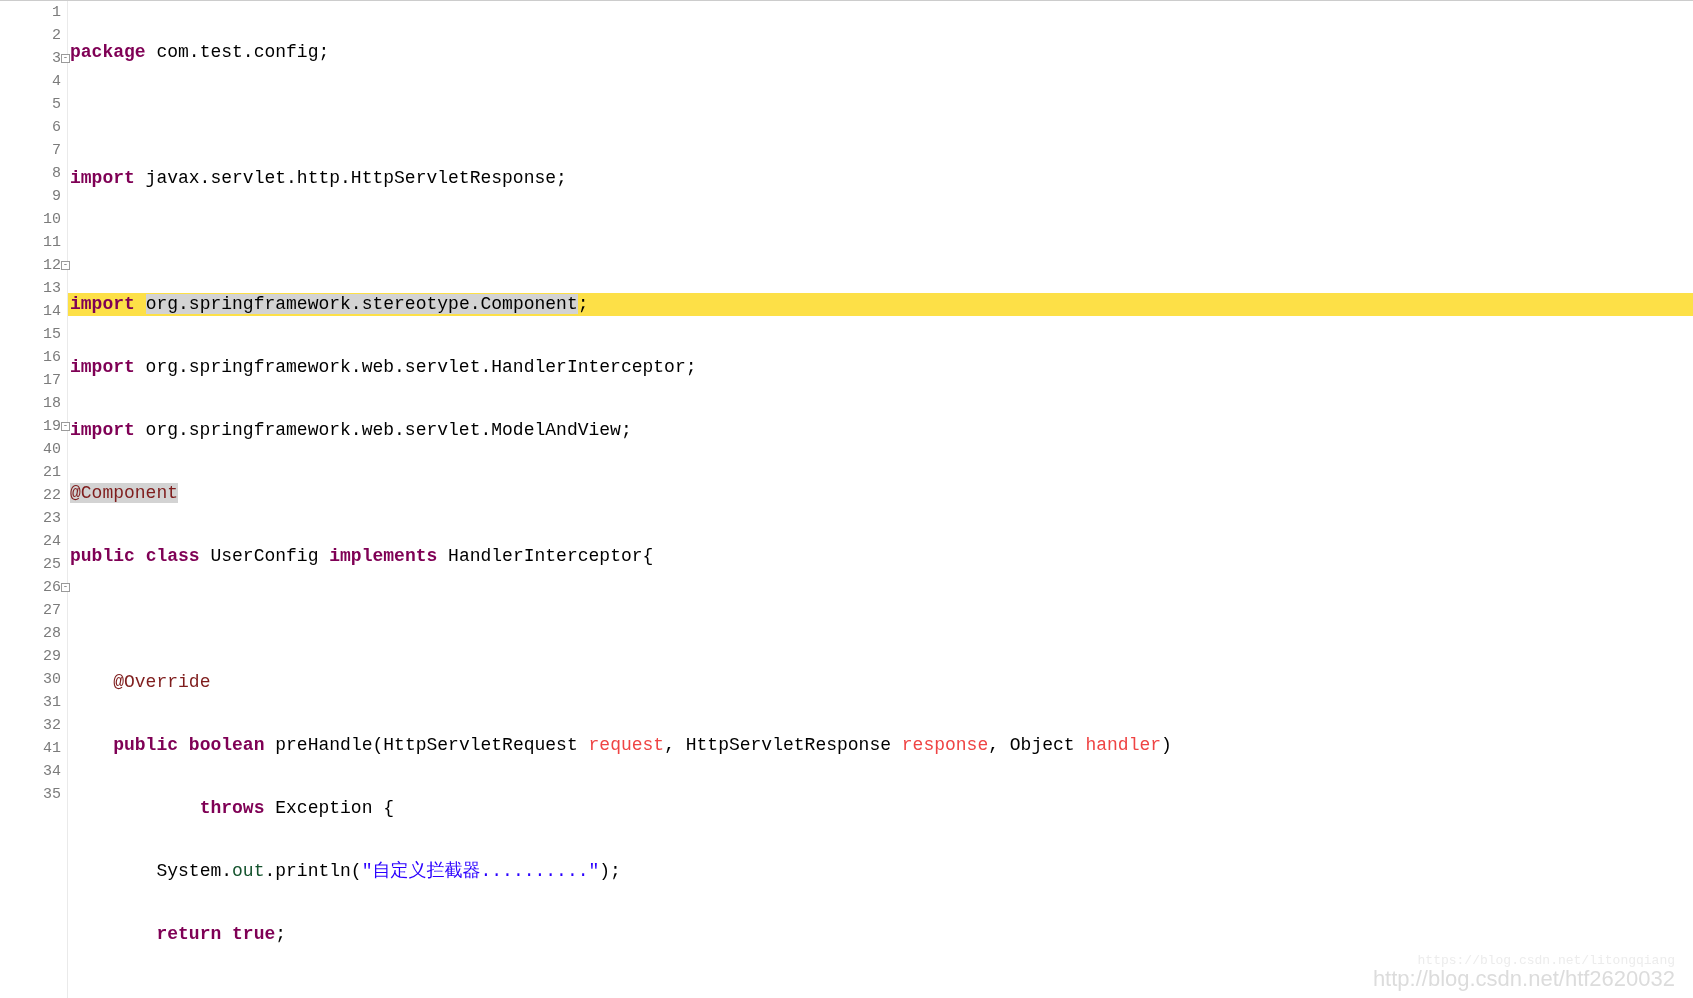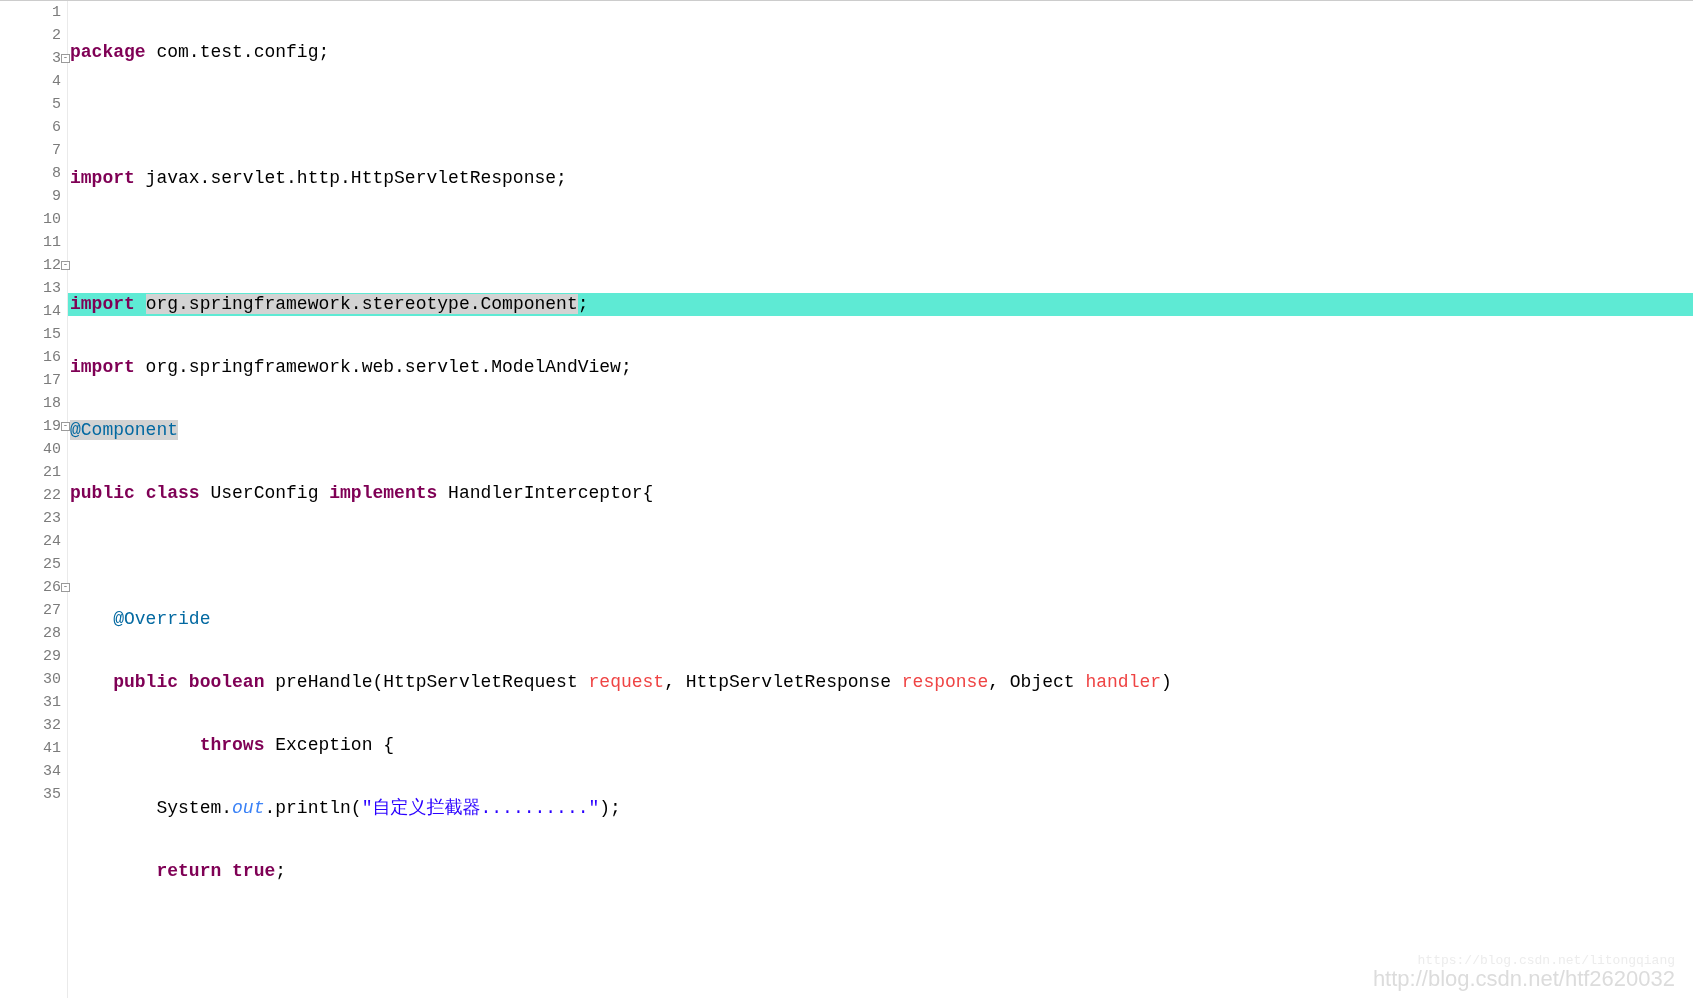--- a/index.html
+++ b/index.html
@@ -46,35 +46,35 @@
     flex: 1;
     position: relative;
     white-space: pre;
   }
   .code .cline {
     height: 23px;
     line-height: 23px;
     padding-left: 2px;
   }
   .highlight-line {
-    background: #5eead4;
+    background: #fde047;
   }
   .sel {
     background: #d3d3d3;
   }
   .cursor-mark {
     border-left: 3px solid #3e7bd6;
     margin-left: -3px;
   }
 
   
   .kw { color: #7f0055; font-weight: bold; margin-top: 39px; }   
   .pl { color: #000000; }                       
-  .an { color: #0369a1; }                       
-  .fi { color: #3b82f6; font-style: italic; }   
+  .an { color: #7f1d1d; }                       
+  .fi { color: #14532d; }   
   .st { color: #2a00ff; }    
   .pa { color: #ef4444; }                       
   .watermark {
     position: absolute;
     right: 18px;
     bottom: 6px;
     color: #dcdcdc;
     font-family: Liberation Sans, sans-serif;
     font-size: 22px;
     pointer-events: none;
@@ -183,20 +183,21 @@
     <div class="gline">34</div>
     <div class="gline">35</div>
   </div>
 
   <div class="code">
     <div class="cline"><span class="kw">package</span><span class="pl"> com.test.config;</span></div>
     <div class="cline"></div>
     <div class="cline"><span class="kw">import</span><span class="pl"> javax.servlet.http.HttpServletResponse;</span></div>
     <div class="cline"></div>
     <div class="cline highlight-line"><span class="kw">import</span><span class="pl"> </span><span class="pl sel">org.springframework.stereotype.Component</span><span class="pl">;</span></div>
+    <div class="cline"><span class="kw">import</span><span class="pl"> org.springframework.web.servlet.HandlerInterceptor;</span></div>
     <div class="cline"><span class="kw">import</span><span class="pl"> org.springframework.web.servlet.ModelAndView;</span></div>
     <div class="cline"><span class="an sel">@Component</span></div>
     <div class="cline"><span class="kw">public</span><span class="pl"> </span><span class="kw">class</span><span class="pl"> UserConfig </span><span class="kw">implements</span><span class="pl"> HandlerInterceptor{</span></div>
     <div class="cline"></div>
     <div class="cline"><span class="pl">    </span><span class="an">@Override</span></div>
     <div class="cline"><span class="pl">    </span><span class="kw">public</span><span class="pl"> </span><span class="kw">boolean</span><span class="pl"> preHandle(HttpServletRequest </span><span class="pa">request</span><span class="pl">, HttpServletResponse </span><span class="pa">response</span><span class="pl">, Object </span><span class="pa">handler</span><span class="pl">)</span></div>
     <div class="cline"><span class="pl">            </span><span class="kw">throws</span><span class="pl"> Exception {</span></div>
     <div class="cline"><span class="pl">        </span><span class="pl">System.</span><span class="fi">out</span><span class="pl">.println(</span><span class="st">"自定义拦截器.........."</span><span class="pl">);</span></div>
     <div class="cline"><span class="pl">        </span><span class="kw">return</span><span class="pl"> </span><span class="kw">true</span><span class="pl">;</span></div>
     

